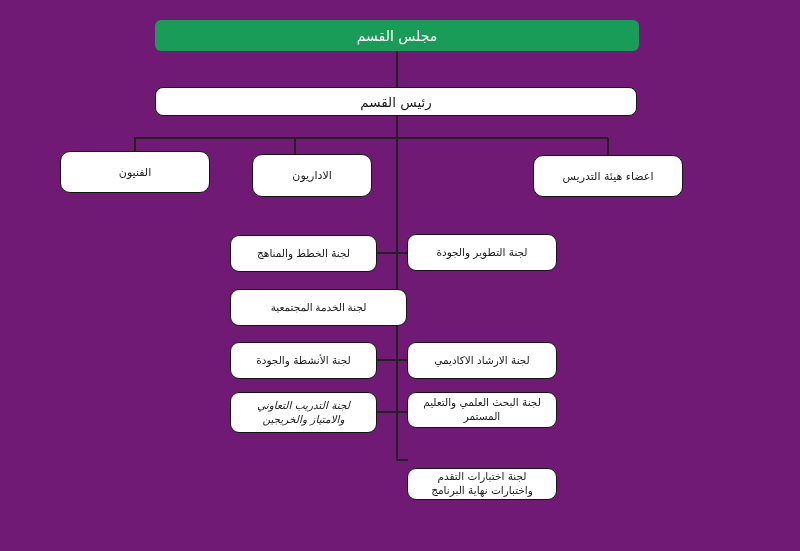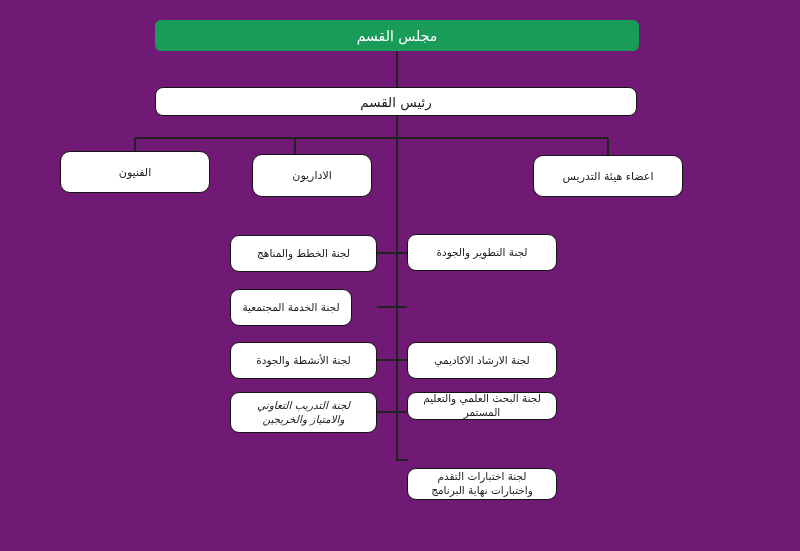--- a/index.html
+++ b/index.html
@@ -35,27 +35,27 @@
   .group {
     border-radius: 10px; font-size: 11px; padding: 2px 8px;
   }
   .n-g1 { left: 60px;  top: 151px; width: 150px; height: 42px; }
   .n-g2 { left: 220px; top: 154px; width: 120px; height: 43px; margin-left: 32px; }
   .n-g3 { left: 533px; top: 155px; width: 150px; height: 42px; text-align: right; }
   .committee {
     border-radius: 9px; font-size: 10.5px; line-height: 1.3; padding: 2px 11px;
   }
   .n-l1 { left: 230px; top: 235px; width: 147px; height: 37px; }
-  .n-l2 { left: 230px; top: 289px; width: 122px; height: 37px; }
+  .n-l2 { left: 230px; top: 289px; width: 177px; height: 37px; font-family: Liberation Serif, serif; }
   .n-l3 { left: 230px; top: 342px; width: 147px; height: 37px; }
   .n-l4 { left: 230px; top: 392px; width: 147px; height: 41px; font-style: italic; }
   .n-r1 { left: 407px; top: 234px; width: 150px; height: 37px; }
   .n-r2 { left: 407px; top: 289px; width: 150px; height: 37px; }
   .n-r3 { left: 407px; top: 342px; width: 150px; height: 37px; }
-  .n-r4 { left: 407px; top: 392px; width: 150px; height: 28px; }
+  .n-r4 { left: 407px; top: 392px; width: 150px; height: 36px; }
   .n-r5 { left: 407px; top: 468px; width: 150px; height: 32px; }
   .line { position: absolute; background: #222222; }
   .l-root-head { left: 396px; top: 51px;  width: 1.6px; height: 36px; }
   .l-spine     { left: 396px; top: 116px; width: 1.6px; height: 345px; }
   .l-top-h     { left: 134px; top: 137px; width: 474px; height: 1.6px; }
   .l-drop-g1   { left: 134px; top: 138px; width: 1.6px; height: 13px; }
   .l-drop-g2   { left: 294px; top: 138px; width: 1.6px; height: 16px; }
   .l-drop-g3   { left: 607px; top: 138px; width: 1.6px; height: 17px; }
   .l-row1 { left: 377px; top: 252px; width: 30px; height: 1.6px; }
   .l-row2 { left: 377px; top: 306px; width: 30px; height: 1.6px; }

